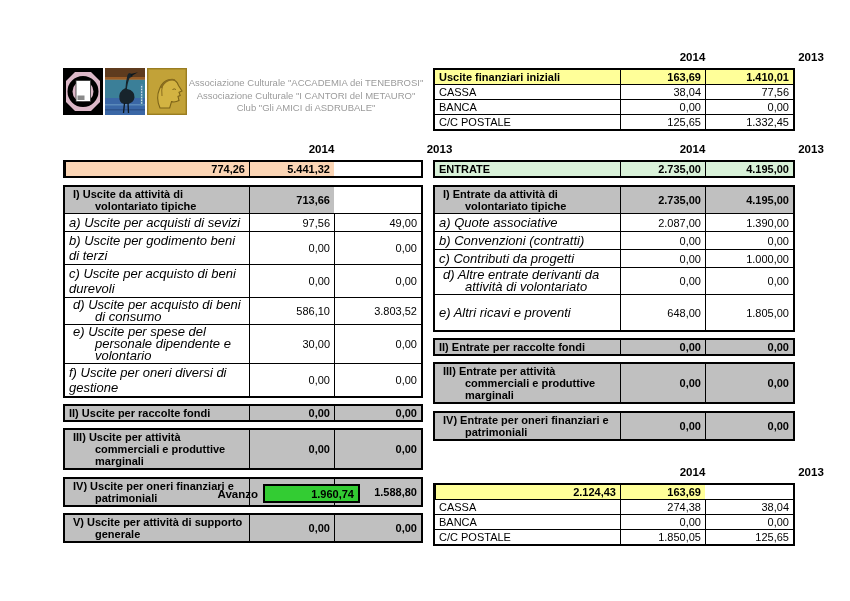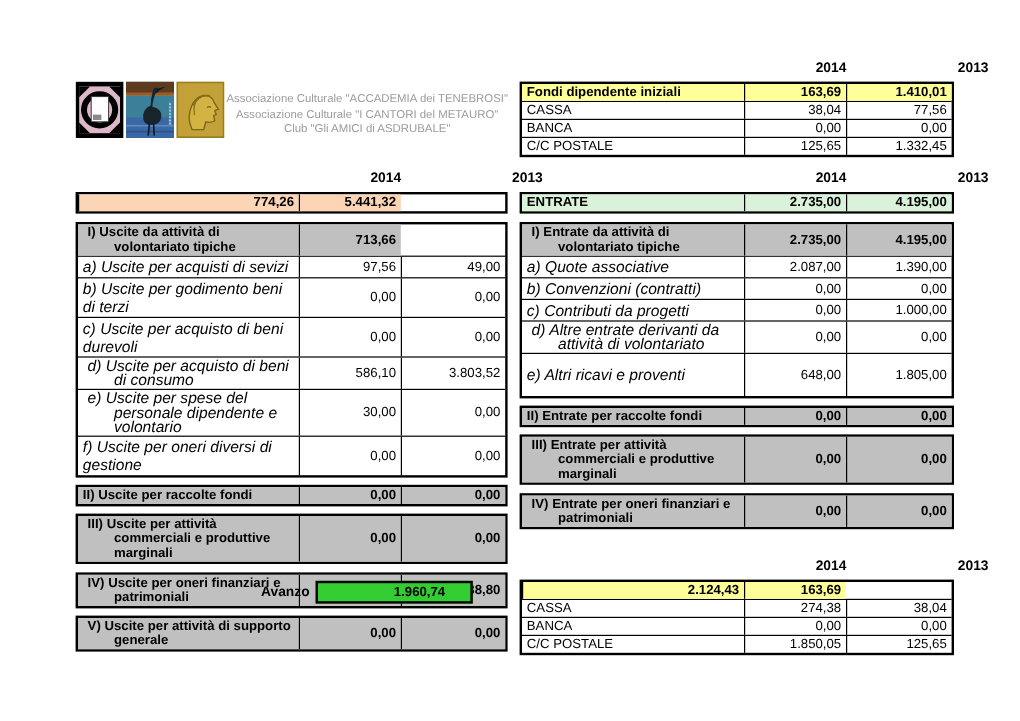--- a/index.html
+++ b/index.html
@@ -58,21 +58,21 @@
   .entrate-col{left:433px;top:143px;width:362px;}
   .fondi-finali{left:433px;top:466px;width:362px;}
   .blk{margin-top:6px;}
   .blk1{margin-top:7px;}
 
   
   .avanzo{left:77px;top:484px;display:flex;align-items:center;}
   .avanzo .alabel{width:181px;text-align:right;font-weight:bold;font-size:11.5px;padding-right:5px;}
   .avanzo .abox{width:85px;height:13px;background:#33cc33;border:2px solid #000;
                 display:flex;align-items:center;justify-content:flex-end;
-                font-weight:bold;font-size:11px;padding:1px 21px;}
+                font-weight:bold;font-size:11px;padding:1px 4px;}
 </style>
 </head>
 <body>
 
 <div class="abs logos">
   <svg class="logo" viewBox="0 0 40 47">
     <rect width="40" height="47" fill="#000"></rect>
     <rect x="3" y="4" width="34" height="39" fill="#dcb8c8"></rect>
     <path d="M3 4 h9 l-9 9 z" fill="#000"></path>
     <path d="M37 4 v9 l-9 -9 z" fill="#000"></path>
@@ -112,21 +112,21 @@
 </div>
 
 <div class="abs fondi-iniziali">
   <div class="year-head gr h-year">
     <div></div>
     <div class="yh">2014</div>
     <div class="yh">2013</div>
   </div>
   <div class="tbl">
     <div class="row gr bg-yellow h-funds-head">
-      <div class="cell lbl b">Fondi dipendente iniziali</div>
+      <div class="cell lbl b">Uscite finanziari iniziali</div>
       <div class="cell val b">163,69</div>
       <div class="cell val b">1.410,01</div>
     </div>
     <div class="row gr h-funds">
       <div class="cell lbl">CASSA</div>
       <div class="cell val">38,04</div>
       <div class="cell val">77,56</div>
     </div>
     <div class="row gr h-funds">
       <div class="cell lbl">BANCA</div>

